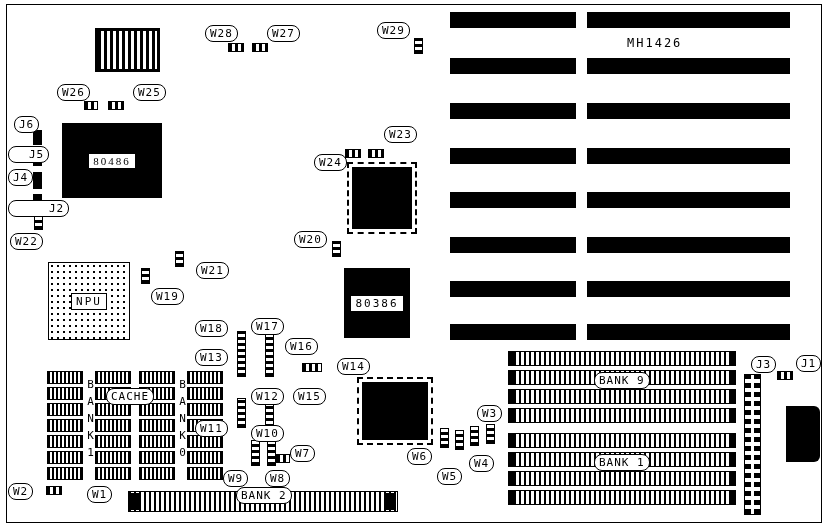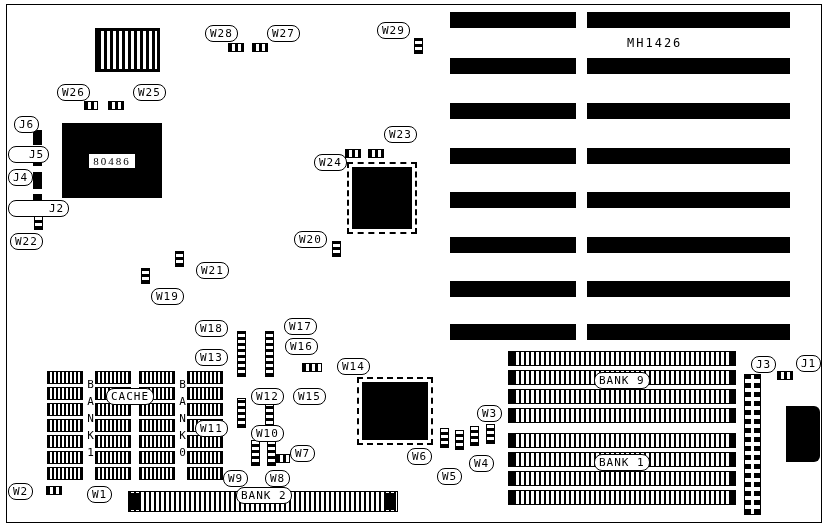--- a/index.html
+++ b/index.html
@@ -69,21 +69,27 @@
   <div class="txt" style="left:627px;top:36px;">MH1426</div>
 
   <div class="bigstripe" style="left:95px;top:28px;width:65px;height:44px;"></div>
 
   <div class="chip" style="left:62px;top:123px;width:100px;height:75px;font-family:Liberation Serif, serif;">
     <span class="chiplabel">80486</span>
   </div>
 
   <div class="qfp" style="left:352px;top:167px;width:60px;height:62px;"></div>
 
-
+  <div class="pga" style="left:48px;top:262px;width:82px;height:78px;">
+    <span class="chiplabel">NPU</span>
+  </div>
+
+  <div class="chip" style="left:344px;top:268px;width:66px;height:70px;">
+    <span class="chiplabel">80386</span>
+  </div>
 
   <div class="qfp" style="left:362px;top:382px;width:66px;height:58px;"></div>
 
   <div class="connbar" style="left:33px;top:130px;width:9px;height:15px;"></div>
   <div class="connbar" style="left:33px;top:150px;width:9px;height:16px;"></div>
   <div class="connbar" style="left:33px;top:172px;width:9px;height:17px;"></div>
   <div class="connbar" style="left:33px;top:194px;width:9px;height:19px;"></div>
   <div class="jv" style="left:34px;top:216px;height:14px;"></div>
 
   <div class="jh" style="left:228px;top:43px;width:16px;"></div>
@@ -166,21 +172,21 @@
   <div class="co" style="left:8px;top:146px;padding-left:20px;">J5</div>
   <div class="co" style="left:8px;top:169px;border-radius:8px;">J4</div>
   <div class="co" style="left:8px;top:200px;padding-left:40px;">J2</div>
   <div class="co" style="left:10px;top:233px;">W22</div>
   <div class="co" style="left:314px;top:126px;margin-top:28px;">W24</div>
   <div class="co" style="left:384px;top:126px;">W23</div>
   <div class="co" style="left:294px;top:231px;">W20</div>
   <div class="co" style="left:196px;top:255px;margin-top:7px;">W21</div>
   <div class="co" style="left:151px;top:288px;">W19</div>
   <div class="co" style="left:195px;top:320px;">W18</div>
-  <div class="co" style="left:251px;top:318px;margin-left:33px;">W17</div>
+  <div class="co" style="left:251px;top:318px;">W17</div>
   <div class="co" style="left:285px;top:338px;">W16</div>
   <div class="co" style="left:195px;top:349px;">W13</div>
   <div class="co" style="left:337px;top:358px;">W14</div>
   <div class="co" style="left:251px;top:388px;">W12</div>
   <div class="co" style="left:293px;top:388px;">W15</div>
   <div class="co" style="left:195px;top:420px;">W11</div>
   <div class="co" style="left:251px;top:425px;">W10</div>
   <div class="co" style="left:223px;top:470px;">W9</div>
   <div class="co" style="left:265px;top:470px;">W8</div>
   <div class="co" style="left:290px;top:445px;">W7</div>

